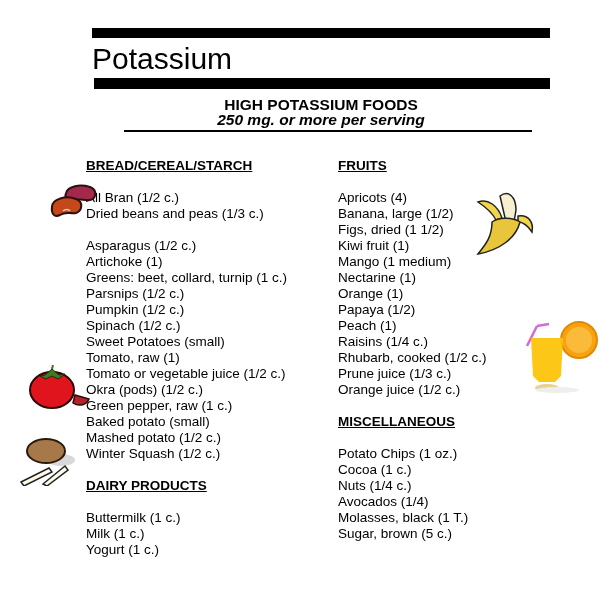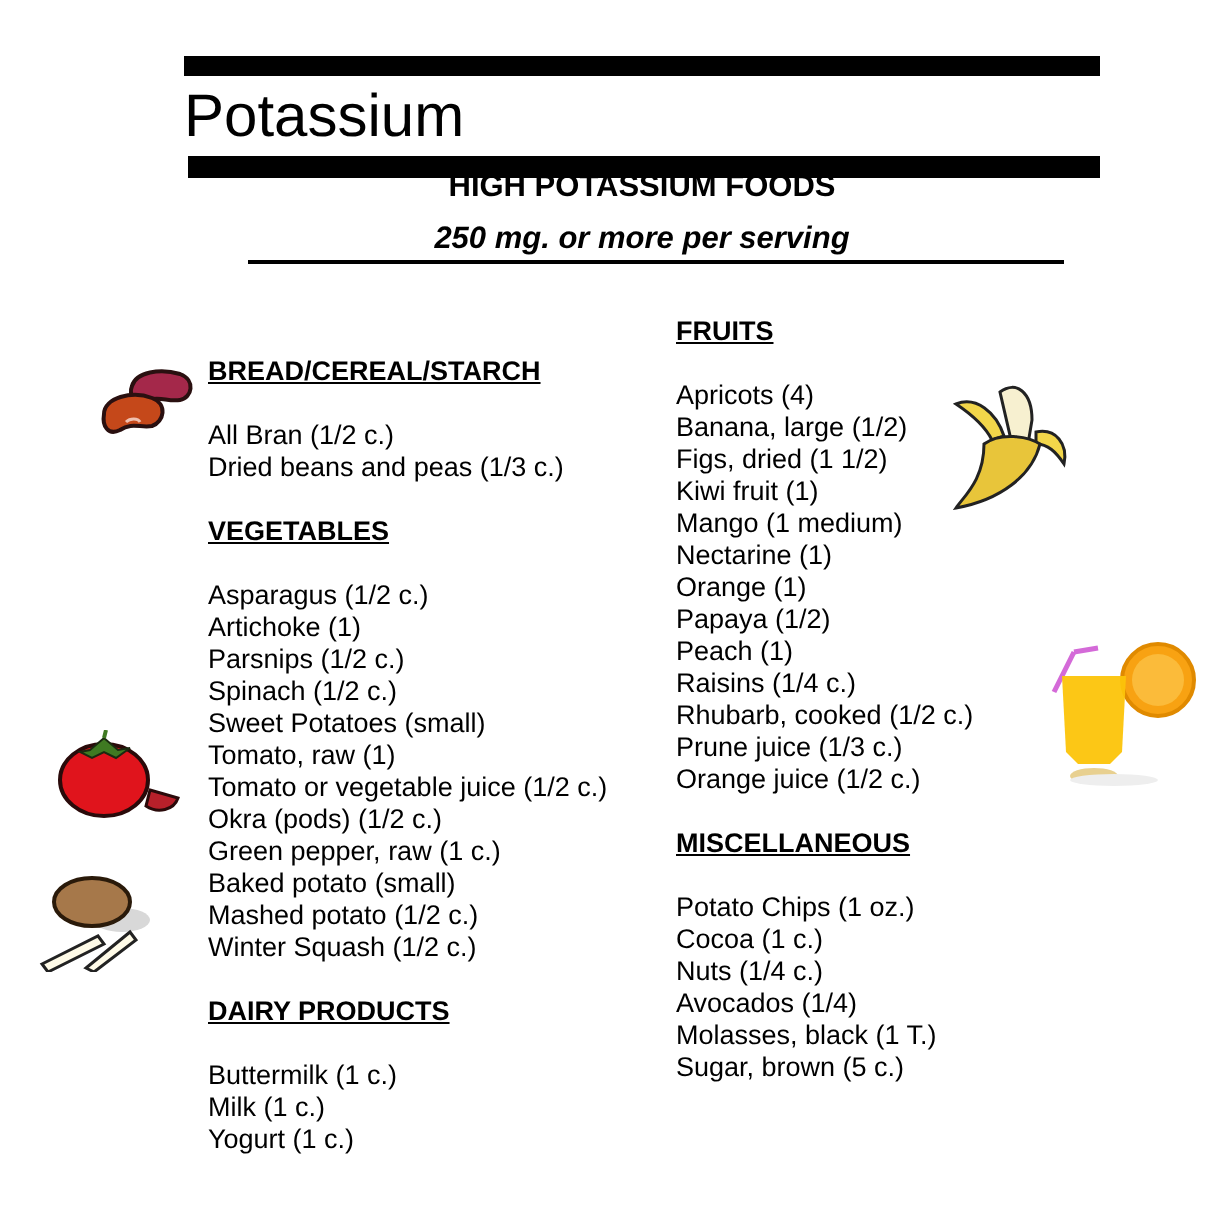--- a/index.html
+++ b/index.html
@@ -12,24 +12,24 @@
     #bar-mid { left: 94px; top: 78px; width: 456px; height: 11px; }
     #rule-sub { left: 124px; top: 130px; width: 408px; height: 2px; }
     .title {
       position: absolute; left: 92px; width: 458px; top: 40px; text-align: left;
       font-size: 30px; line-height: 38px; font-weight: normal;
     }
     .subtitle {
       position: absolute; left: 92px; width: 458px; text-align: center;
       font-size: 15.5px; font-weight: bold; line-height: 20px;
     }
-    #sub1 { top: 84px; }
+    #sub1 { top: 95px; }
     #sub2 { top: 110px; font-style: italic; }
     .col { position: absolute; font-size: 13.5px; line-height: 16px; }
-    #col-left { left: 104px; top: 158px; width: 230px; margin-top: 20px; }
+    #col-left { left: 86px; top: 158px; width: 230px; }
     #col-right { left: 338px; top: 158px; width: 240px; }
     .heading { font-weight: bold; text-decoration: underline; height: 16px; margin-bottom: 16px; }
     .item { height: 16px; white-space: nowrap; }
     .gap { height: 16px; }
     .clip { position: absolute; }
   </style>
 </head>
 <body>
 
 <div class="bar" id="bar-top"></div>
@@ -39,25 +39,26 @@
 <div class="subtitle" id="sub2">250 mg. or more per serving</div>
 <div class="bar" id="rule-sub"></div>
 
 <div class="col" id="col-left">
   <div class="heading">BREAD/CEREAL/STARCH</div>
   <div>
     <div class="item">All Bran (1/2 c.)</div>
     <div class="item">Dried beans and peas (1/3 c.)</div>
   </div>
   <div class="gap"></div>
-  <div class="heading">VEGETABLES</div>
   <div>
     <div class="item">Asparagus (1/2 c.)</div>
     <div class="item">Artichoke (1)</div>
+    <div class="item">Greens:  beet, collard, turnip (1 c.)</div>
     <div class="item">Parsnips (1/2 c.)</div>
+    <div class="item">Pumpkin (1/2 c.)</div>
     <div class="item">Spinach (1/2 c.)</div>
     <div class="item">Sweet Potatoes (small)</div>
     <div class="item">Tomato, raw (1)</div>
     <div class="item">Tomato or vegetable juice (1/2 c.)</div>
     <div class="item">Okra (pods) (1/2 c.)</div>
     <div class="item">Green pepper, raw (1 c.)</div>
     <div class="item">Baked potato (small)</div>
     <div class="item">Mashed potato (1/2 c.)</div>
     <div class="item">Winter Squash (1/2 c.)</div>
   </div>

